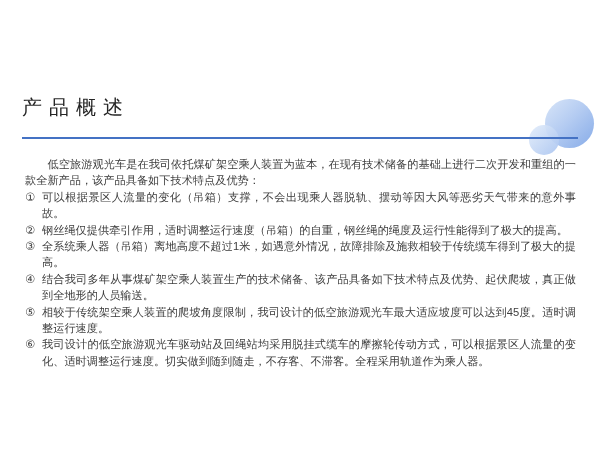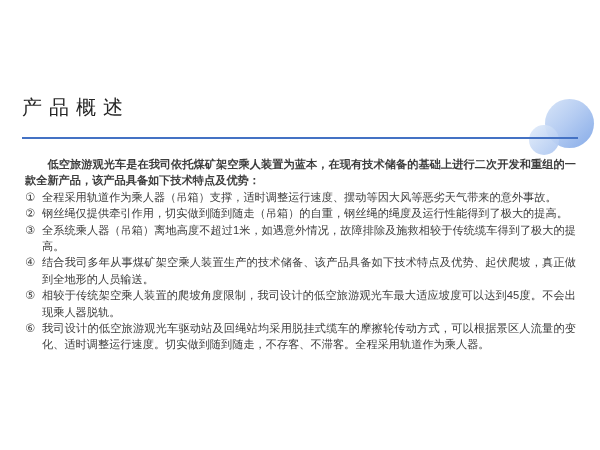--- a/index.html
+++ b/index.html
@@ -61,21 +61,20 @@
     top: 117px;
     width: 551px;
     font-size: 11.2px;
     line-height: 16.4px;
     color: #3d3d3d;
     text-align: justify;
   }
   .intro {
     text-indent: 2em;
     margin: 0 0 0 0;
-    font-weight: bold;
   }
   .feature-list {
     margin: 0;
     padding: 0;
   }
   .feature-item {
     display: flex;
     align-items: flex-start;
   }
   .feature-num {
@@ -99,41 +98,41 @@
 
   <div class="title-underline"></div>
 
   <div class="body-text">
     <p class="intro">低空旅游观光车是在我司依托煤矿架空乘人装置为蓝本，在现有技术储备的基础上进行二次开发和重组的一款全新产品，该产品具备如下技术特点及优势：</p>
 
     <div class="feature-list">
 
       <div class="feature-item">
         <span class="feature-num">①</span>
-        <span class="feature-text">全程采用轨道作为乘人器（吊箱）支撑，适时调整运行速度、摆动等因大风等恶劣天气带来的意外事故。</span>
+        <span class="feature-text">可以根据景区人流量的变化（吊箱）支撑，不会出现乘人器脱轨、摆动等因大风等恶劣天气带来的意外事故。</span>
       </div>
 
       <div class="feature-item">
         <span class="feature-num">②</span>
-        <span class="feature-text">钢丝绳仅提供牵引作用，切实做到随到随走（吊箱）的自重，钢丝绳的绳度及运行性能得到了极大的提高。</span>
+        <span class="feature-text">钢丝绳仅提供牵引作用，适时调整运行速度（吊箱）的自重，钢丝绳的绳度及运行性能得到了极大的提高。</span>
       </div>
 
       <div class="feature-item">
         <span class="feature-num">③</span>
         <span class="feature-text">全系统乘人器（吊箱）离地高度不超过1米，如遇意外情况，故障排除及施救相较于传统缆车得到了极大的提高。</span>
       </div>
 
       <div class="feature-item">
         <span class="feature-num">④</span>
         <span class="feature-text">结合我司多年从事煤矿架空乘人装置生产的技术储备、该产品具备如下技术特点及优势、起伏爬坡，真正做到全地形的人员输送。</span>
       </div>
 
       <div class="feature-item">
         <span class="feature-num">⑤</span>
-        <span class="feature-text">相较于传统架空乘人装置的爬坡角度限制，我司设计的低空旅游观光车最大适应坡度可以达到45度。不会出现乘人器脱轨。</span>
+        <span class="feature-text">相较于传统架空乘人装置的爬坡角度限制，我司设计的低空旅游观光车最大适应坡度可以达到45度。适时调整运行速度。</span>
       </div>
 
       <div class="feature-item">
         <span class="feature-num">⑥</span>
         <span class="feature-text">我司设计的低空旅游观光车驱动站及回绳站均采用脱挂式缆车的摩擦轮传动方式，可以根据景区人流量的变化、适时调整运行速度。切实做到随到随走，不存客、不滞客。全程采用轨道作为乘人器。</span>
       </div>
 
     </div>
   </div>
 

